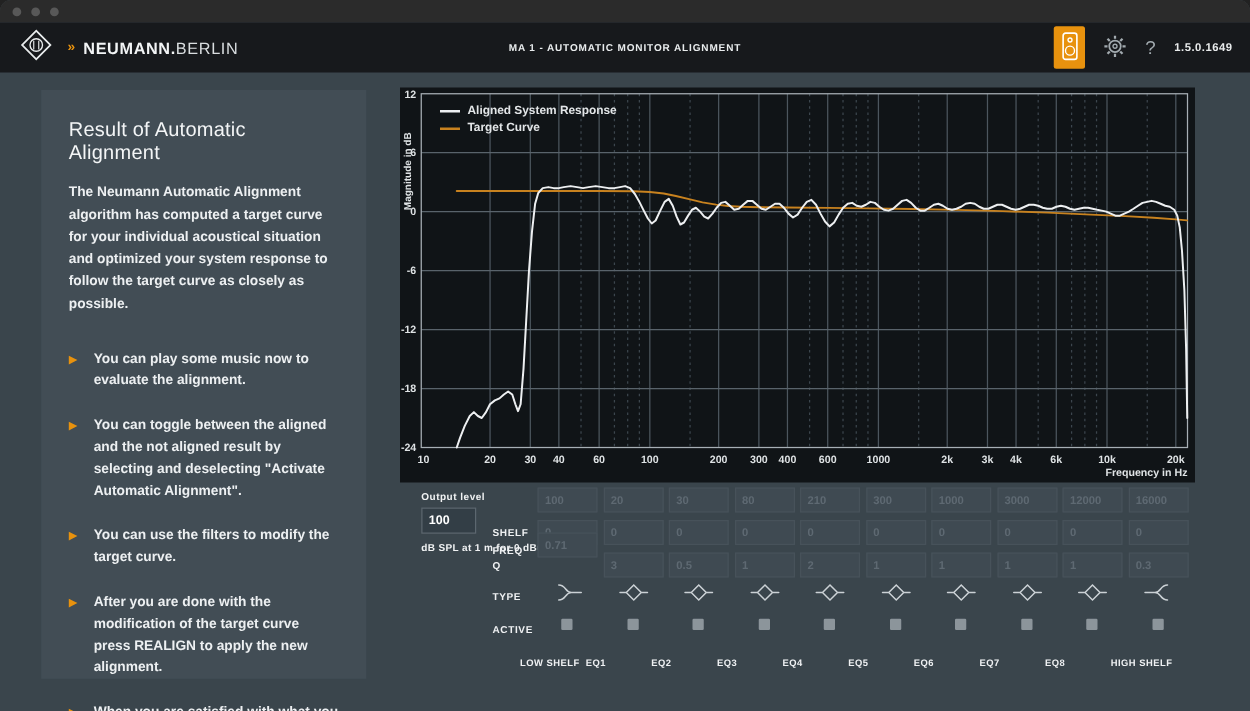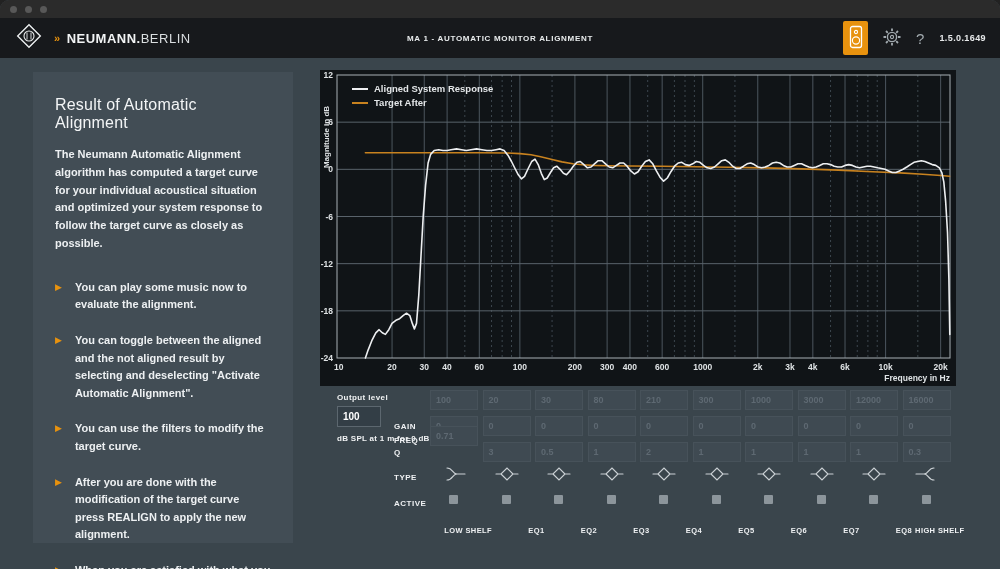--- a/index.html
+++ b/index.html
@@ -51,21 +51,21 @@
   .out-input{ margin-top:4px; width:44px; height:21px; background:#333E46; border:1px solid #5C676F;
     color:#FFFFFF; font-family:"Liberation Sans",sans-serif; font-size:10px; font-weight:700; padding-left:5px; }
   .out-caption{ margin-top:7px; font-size:8px; font-weight:700; letter-spacing:.3px; color:#F0F2F3; }
   .row-labels{ position:absolute; left:74px; top:0; }
   .row-label{ position:absolute; font-size:8px; font-weight:700; letter-spacing:.5px; color:#EFF1F3; }
   .eq-col{ position:absolute; top:0; width:48px; }
   .eq-cell{ position:absolute; left:0; width:48px; height:20px; background:#3F4A52; border:1px solid #47525A;
     color:#5E6972; font-size:9px; font-weight:700; line-height:18px; padding-left:5px; }
   .eq-type{ position:absolute; left:0; width:48px; height:16px; display:flex; justify-content:center; }
   .eq-active{ position:absolute; width:9px; height:9px; left:19px; background:#8C959B; border:none; border-radius:1px; cursor:pointer; }
-  .eq-col-label{ position:absolute; left:-14px; width:76px; text-align:right; font-size:7.5px; font-weight:700;
+  .eq-col-label{ position:absolute; left:-14px; width:76px; text-align:left; font-size:7.5px; font-weight:700;
     letter-spacing:.4px; color:#EFF1F3; }
 </style>
 </head>
 <body>
 
 <div id="app">
 
   <div class="titlebar">
     <span class="dot"></span>
     <span class="dot"></span>
@@ -216,34 +216,34 @@
         <polyline points="45.4,82.8 104.2,82.8 159.3,82.8 187.0,83.0 199.9,83.6 211.0,84.8 220.7,86.8 232.1,89.5 242.0,91.9 252.9,93.7 262.5,94.8 272.6,95.4 287.1,95.8 310.0,96.0 342.2,96.3 374.4,96.7 409.5,97.2 445.3,97.9 482.2,98.9 518.1,100.1 552.7,101.7 580.1,102.9 602.9,104.2 620.6,105.5 629.6,106.3" fill="none" stroke="#C8821F" stroke-width="1.6" stroke-linejoin="round" stroke-linecap="round"></polyline>
         <polyline points="45.4,288.0 48.1,280.1 51.8,270.7 55.8,262.8 59.1,259.7 62.3,262.8 65.4,264.4 68.8,259.7 72.0,253.4 75.9,250.3 79.6,248.7 83.1,245.6 86.5,243.2 89.8,245.6 92.3,253.4 94.4,258.9 96.5,253.4 98.8,225.1 101.0,185.8 103.2,146.5 105.6,115.1 108.1,93.0 110.6,84.4 114.2,80.5 118.7,79.7 123.0,80.5 127.1,80.5 131.0,79.7 136.5,78.9 141.6,79.7 146.4,80.5 150.9,79.7 156.6,78.9 161.9,79.7 166.9,80.5 171.5,80.5 176.0,79.7 180.1,78.9 184.1,80.5 187.9,85.2 191.5,91.5 195.0,98.5 198.3,104.8 201.4,108.8 204.5,106.4 208.2,98.5 211.7,91.5 215.0,89.1 218.2,94.6 221.3,103.3 224.3,109.6 227.2,108.0 230.5,102.5 233.6,97.8 236.7,96.2 240.1,99.3 243.4,103.3 246.5,104.8 250.0,100.9 253.3,96.2 256.9,92.3 260.3,91.5 263.9,94.6 267.4,97.8 271.0,97.0 274.5,93.8 278.2,90.7 281.9,90.7 285.5,93.8 289.2,97.0 292.7,97.8 296.4,95.4 300.0,93.0 303.6,93.0 307.1,96.2 310.8,100.9 314.4,104.0 318.1,101.7 321.7,96.2 325.4,91.5 329.1,89.9 332.8,93.8 336.4,100.9 340.0,107.2 343.6,111.1 347.3,108.0 350.9,101.7 354.5,96.2 358.2,93.0 361.8,92.3 365.4,94.6 369.1,95.4 372.7,93.8 376.3,91.5 379.9,92.3 383.5,95.4 387.1,97.8 390.8,98.5 394.5,97.0 398.1,93.8 401.7,90.7 405.3,89.9 408.9,92.3 412.6,96.2 416.2,98.5 419.8,98.5 423.5,96.2 427.1,93.8 430.7,93.0 434.3,94.6 438.0,97.0 441.6,97.8 445.2,97.0 448.9,95.4 452.5,93.0 456.2,92.3 459.8,93.0 463.4,95.4 467.0,97.0 470.7,97.0 474.3,95.4 477.9,93.8 481.6,93.8 485.2,95.4 488.8,97.0 492.5,97.8 496.1,97.0 499.7,95.4 503.3,93.8 507.0,93.8 510.6,94.6 514.2,96.2 517.8,97.0 521.5,97.0 525.1,95.4 528.7,94.6 532.4,95.4 536.0,97.0 539.6,97.8 543.2,97.0 546.9,96.2 550.5,96.2 554.1,97.0 557.7,97.8 561.4,98.5 565.0,99.3 568.6,100.9 572.3,102.5 575.9,102.5 579.5,100.9 583.1,99.3 586.8,97.0 590.4,94.6 594.0,92.3 597.7,91.5 601.3,90.7 604.9,91.5 608.5,93.0 612.2,94.6 615.8,95.4 619.4,97.8 621.8,102.5 623.8,111.9 625.6,130.8 627.5,162.2 628.9,209.4 629.8,264.4" fill="none" stroke="#EDEFF1" stroke-width="1.6" stroke-linejoin="round" stroke-linecap="round"></polyline>
       </svg>
     <div class="legend" id="legend">
         <div class="legend-row">
           <span class="legend-swatch" style="background: rgb(237, 239, 241);"></span>
           <span class="legend-label">Aligned System Response</span>
         </div>
         <div class="legend-row">
           <span class="legend-swatch" style="background: rgb(200, 130, 31);"></span>
-          <span class="legend-label">Target After</span>
+          <span class="legend-label">Target Curve</span>
         </div>
       </div>
   </div>
 
   <div class="eq-section">
     <div class="out-block">
       <div class="out-label">Output level</div>
       <input class="out-input" value="100" style="">
       <div class="out-caption">dB SPL at 1 m for 0 dBu</div>
     </div>
     <div class="row-labels" id="eq-row-labels">
         <span class="row-label" style="top: 6px; margin-top: 40px;">FREQ</span>
-        <span class="row-label" style="top: 32px;">GAIN</span>
+        <span class="row-label" style="top: 32px;">SHELF</span>
         <span class="row-label" style="top: 58px;">Q</span>
         <span class="row-label" style="top: 83px;">TYPE</span>
         <span class="row-label" style="top: 109px;">ACTIVE</span>
       </div>
     <div id="eq-columns">
         <div class="eq-col" style="left: 110px;">
           <div class="eq-cell" style="top: 0px;">100</div>
           <div class="eq-cell" style="top: 26px;">0</div>
           <div class="eq-cell" style="top: 36px;">0.71</div>
           <div class="eq-type" style="top: 76px;">

